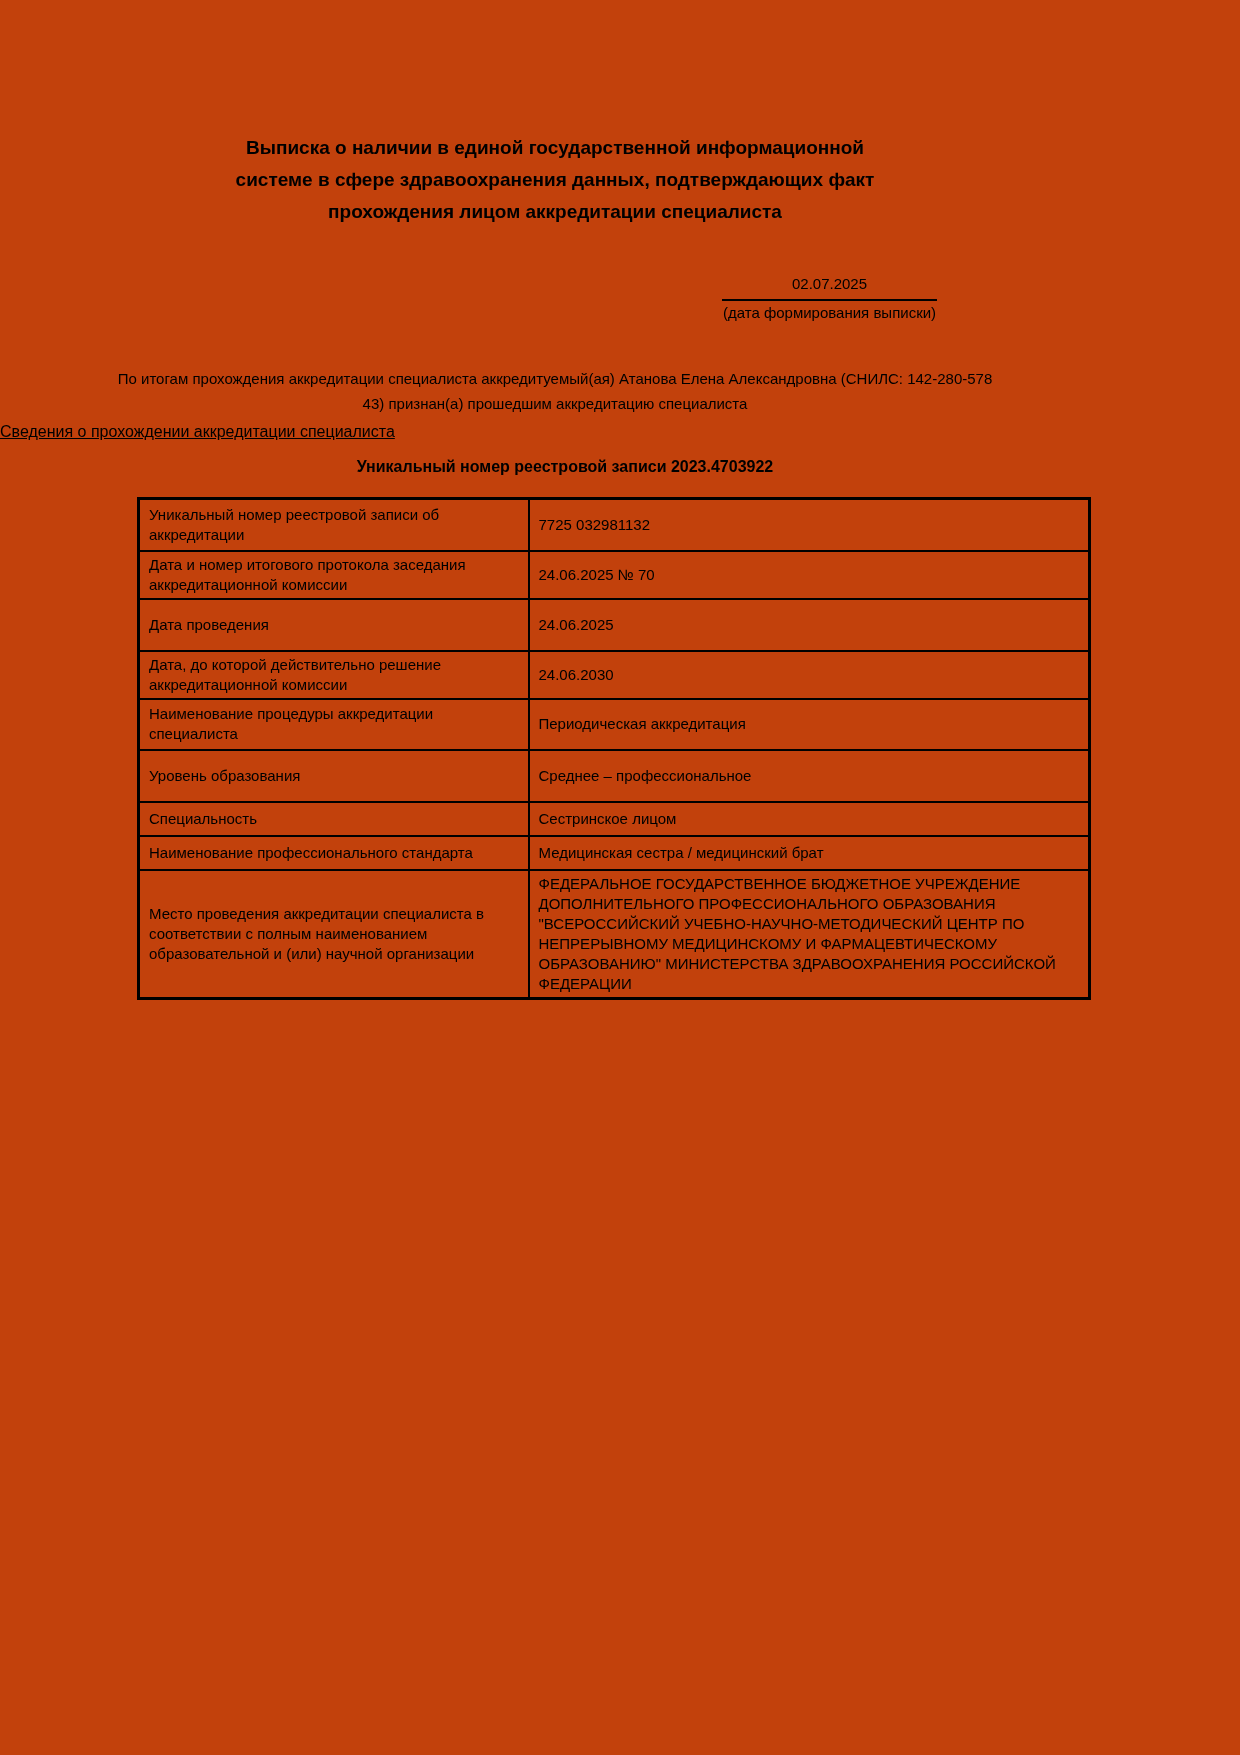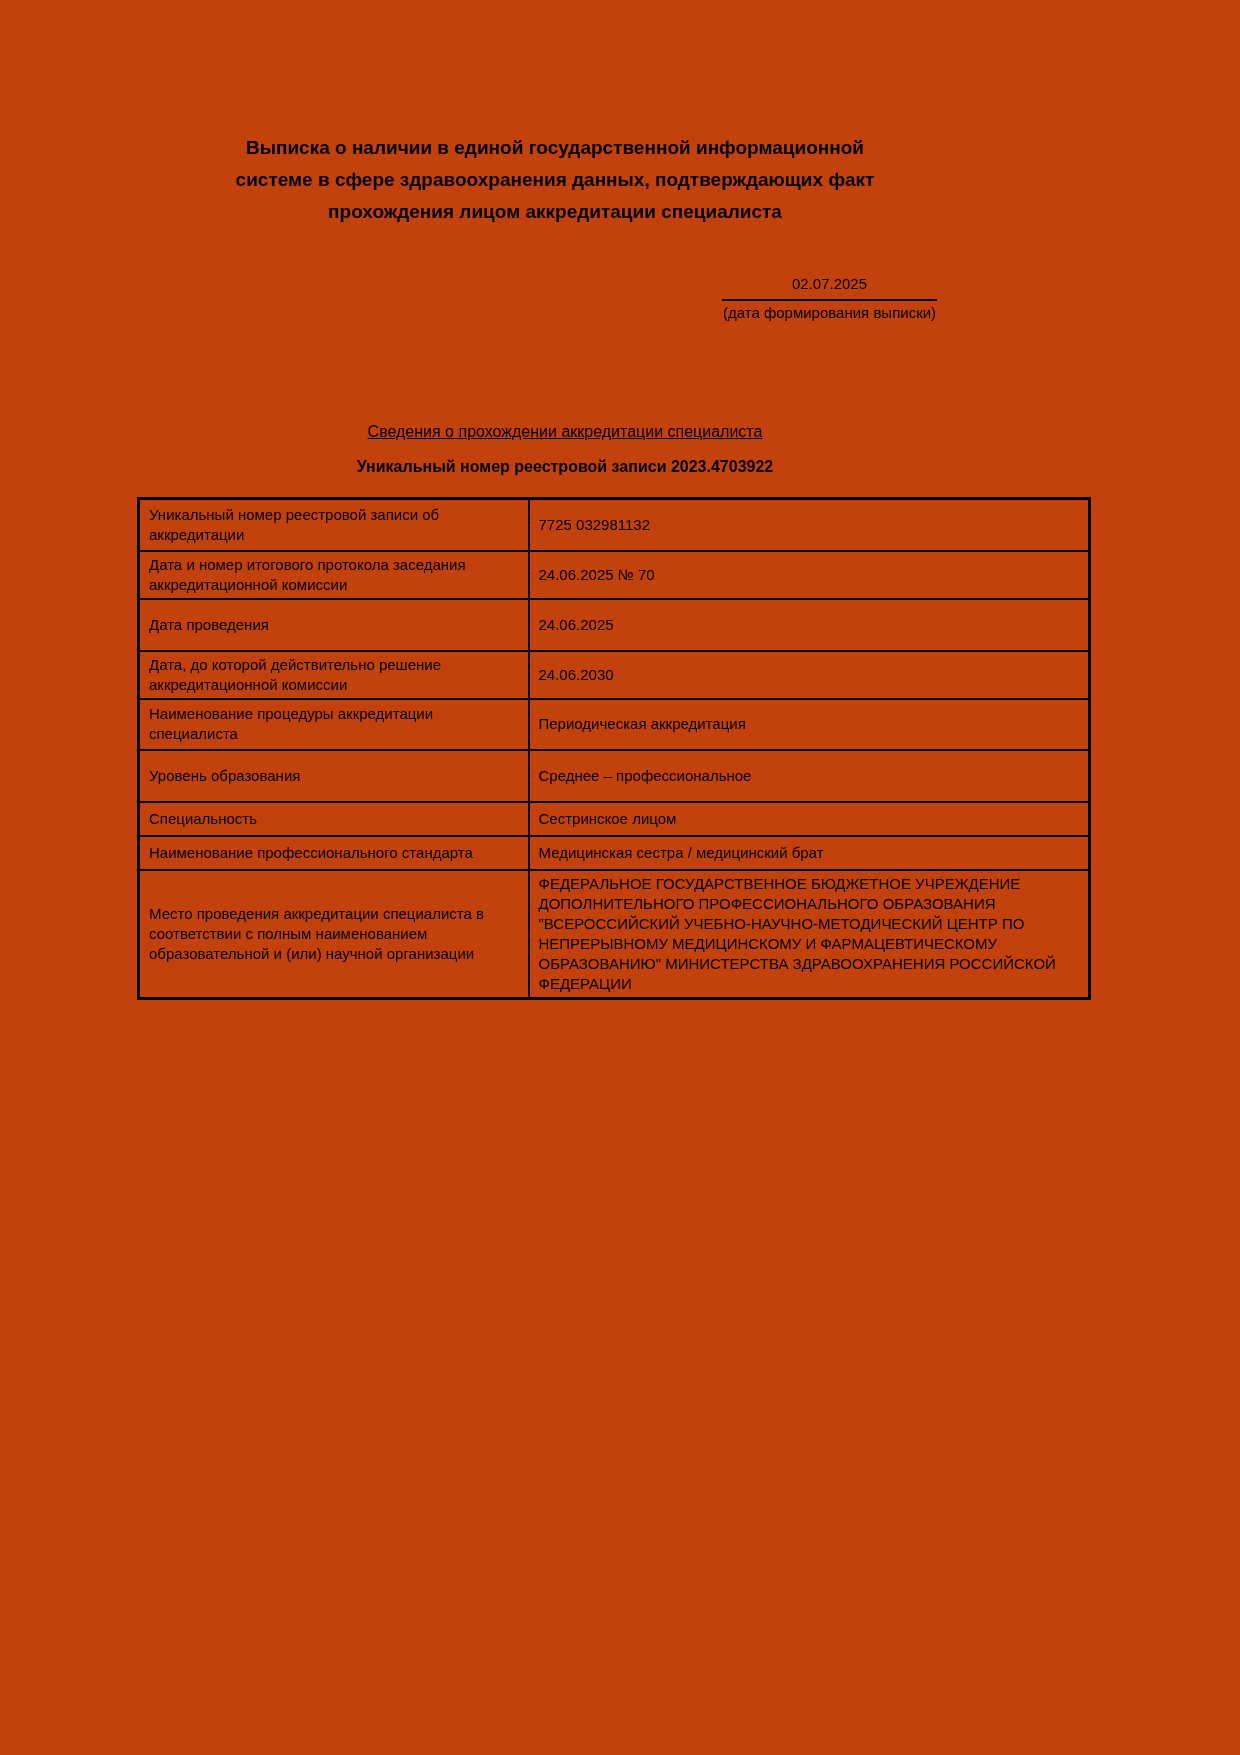--- a/index.html
+++ b/index.html
@@ -55,21 +55,20 @@
     width: 1110px;
     text-align: center;
     font-size: 15px;
     line-height: 25px;
   }
   .section-heading {
     position: absolute;
     top: 423px;
     left: 0;
     width: 1130px;
-    text-align: center;
     font-size: 16px;
     text-decoration: underline;
   }
   .record-heading {
     position: absolute;
     top: 458px;
     left: 0;
     width: 1130px;
     text-align: center;
     font-size: 16px;
@@ -112,20 +111,24 @@
     <div>Выписка о наличии в единой государственной информационной</div>
     <div>системе в сфере здравоохранения данных, подтверждающих факт</div>
     <div>прохождения лицом аккредитации специалиста</div>
   </div>
 
   <div class="date-block">
     <div class="date-value">02.07.2025</div>
     <div class="date-caption">(дата формирования выписки)</div>
   </div>
 
+  <div class="intro">
+    <div>По итогам прохождения аккредитации специалиста аккредитуемый(ая) Атанова Елена Александровна (СНИЛС: 142-280-578</div>
+    <div>43) признан(а) прошедшим аккредитацию специалиста</div>
+  </div>
 
   <div class="section-heading">Сведения о прохождении аккредитации специалиста</div>
 
   <div class="record-heading">Уникальный номер реестровой записи 2023.4703922</div>
 
   <table class="acc-table">
     <colgroup>
       <col style="width:390px">
       <col style="width:561px">
     </colgroup>

